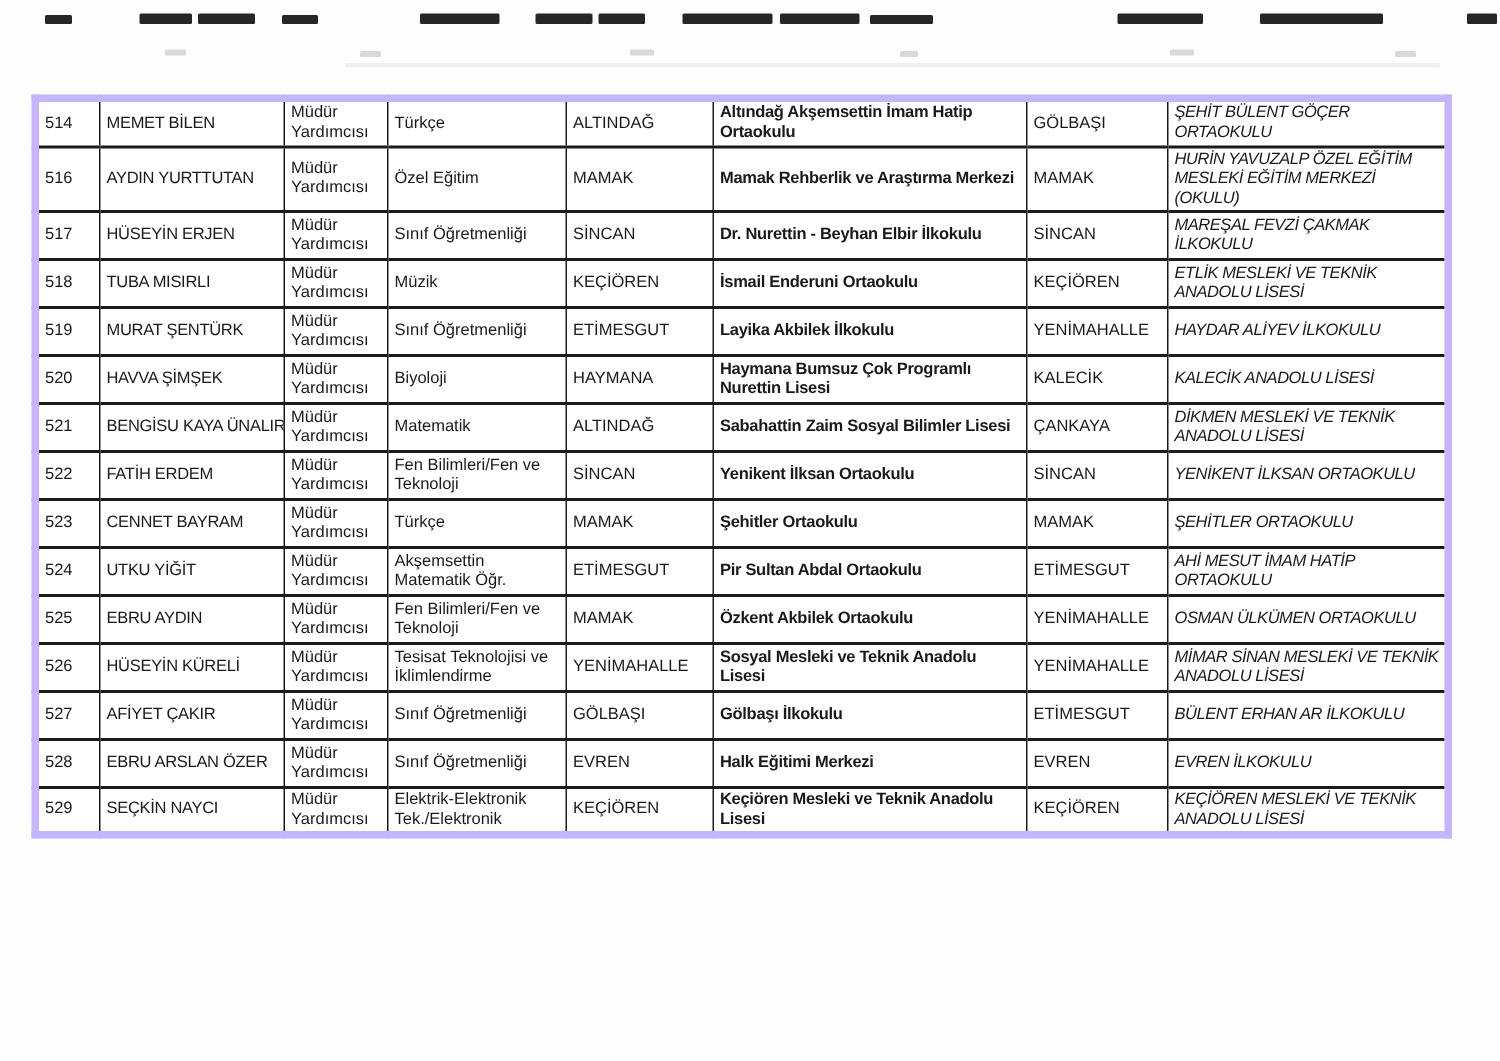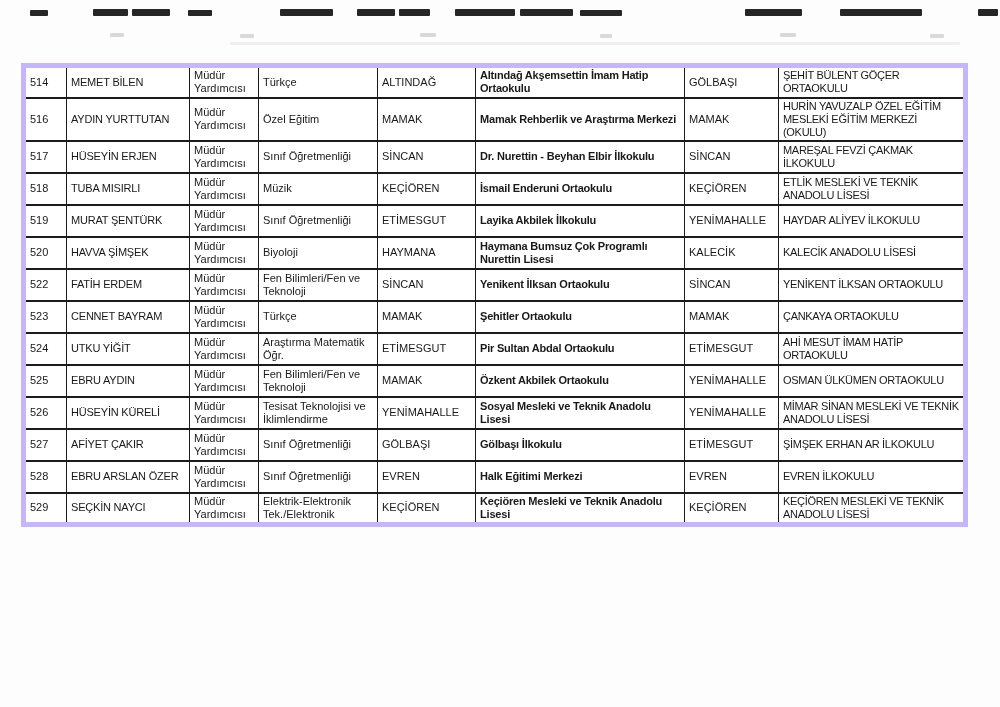--- a/index.html
+++ b/index.html
@@ -33,21 +33,21 @@
     font-size:11px;
     line-height:13px;
     color:#191919;
     vertical-align:middle;
     overflow:hidden;
     word-wrap:break-word;
   }
   td.c0 { padding-left:8px; }
   td.c1 { font-size:10.5px; letter-spacing:-0.2px; white-space:nowrap; }
   td.c5 { font-size:10.5px; letter-spacing:-0.2px;font-weight:bold; }
-  td.c7 { font-size:10.5px; letter-spacing:-0.3px; }
+  td.c7 { font-size:10.5px; letter-spacing:-0.3px;font-style:italic; }
 </style>
 </head>
 <body>
 
 <div>
   <div class="artifact" style="left:30px;top:10px;width:18px;height:6px;"></div>
   <div class="artifact" style="left:93px;top:9px;width:35px;height:7px;"></div>
   <div class="artifact" style="left:132px;top:9px;width:38px;height:7px;"></div>
   <div class="artifact" style="left:188px;top:10px;width:24px;height:6px;"></div>
   <div class="artifact" style="left:280px;top:9px;width:53px;height:7px;"></div>
@@ -134,44 +134,54 @@
         <td class="c0">520</td>
         <td class="c1">HAVVA ŞİMŞEK</td>
         <td class="c2">Müdür Yardımcısı</td>
         <td class="c3">Biyoloji</td>
         <td class="c4">HAYMANA</td>
         <td class="c5">Haymana Bumsuz Çok Programlı Nurettin Lisesi</td>
         <td class="c6">KALECİK</td>
         <td class="c7">KALECİK ANADOLU LİSESİ</td>
       </tr>
       <tr>
+        <td class="c0">521</td>
+        <td class="c1">BENGİSU KAYA ÜNALIR</td>
+        <td class="c2">Müdür Yardımcısı</td>
+        <td class="c3">Matematik</td>
+        <td class="c4">ALTINDAĞ</td>
+        <td class="c5">Sabahattin Zaim Sosyal Bilimler Lisesi</td>
+        <td class="c6">ÇANKAYA</td>
+        <td class="c7">DİKMEN MESLEKİ VE TEKNİK ANADOLU LİSESİ</td>
+      </tr>
+      <tr>
         <td class="c0">522</td>
         <td class="c1">FATİH ERDEM</td>
         <td class="c2">Müdür Yardımcısı</td>
         <td class="c3">Fen Bilimleri/Fen ve Teknoloji</td>
         <td class="c4">SİNCAN</td>
         <td class="c5">Yenikent İlksan Ortaokulu</td>
         <td class="c6">SİNCAN</td>
         <td class="c7">YENİKENT İLKSAN ORTAOKULU</td>
       </tr>
       <tr>
         <td class="c0">523</td>
         <td class="c1">CENNET BAYRAM</td>
         <td class="c2">Müdür Yardımcısı</td>
         <td class="c3">Türkçe</td>
         <td class="c4">MAMAK</td>
         <td class="c5">Şehitler Ortaokulu</td>
         <td class="c6">MAMAK</td>
-        <td class="c7">ÇANKAYA ORTAOKULU</td>
+        <td class="c7">ŞEHİTLER ORTAOKULU</td>
       </tr>
       <tr>
         <td class="c0">524</td>
         <td class="c1">UTKU YİĞİT</td>
         <td class="c2">Müdür Yardımcısı</td>
-        <td class="c3">Araştırma Matematik Öğr.</td>
+        <td class="c3">Akşemsettin Matematik Öğr.</td>
         <td class="c4">ETİMESGUT</td>
         <td class="c5">Pir Sultan Abdal Ortaokulu</td>
         <td class="c6">ETİMESGUT</td>
         <td class="c7">AHİ MESUT İMAM HATİP ORTAOKULU</td>
       </tr>
       <tr>
         <td class="c0">525</td>
         <td class="c1">EBRU AYDIN</td>
         <td class="c2">Müdür Yardımcısı</td>
         <td class="c3">Fen Bilimleri/Fen ve Teknoloji</td>
@@ -191,21 +201,21 @@
         <td class="c7">MİMAR SİNAN MESLEKİ VE TEKNİK ANADOLU LİSESİ</td>
       </tr>
       <tr>
         <td class="c0">527</td>
         <td class="c1">AFİYET ÇAKIR</td>
         <td class="c2">Müdür Yardımcısı</td>
         <td class="c3">Sınıf Öğretmenliği</td>
         <td class="c4">GÖLBAŞI</td>
         <td class="c5">Gölbaşı İlkokulu</td>
         <td class="c6">ETİMESGUT</td>
-        <td class="c7">ŞİMŞEK ERHAN AR İLKOKULU</td>
+        <td class="c7">BÜLENT ERHAN AR İLKOKULU</td>
       </tr>
       <tr>
         <td class="c0">528</td>
         <td class="c1">EBRU ARSLAN ÖZER</td>
         <td class="c2">Müdür Yardımcısı</td>
         <td class="c3">Sınıf Öğretmenliği</td>
         <td class="c4">EVREN</td>
         <td class="c5">Halk Eğitimi Merkezi</td>
         <td class="c6">EVREN</td>
         <td class="c7">EVREN İLKOKULU</td>

